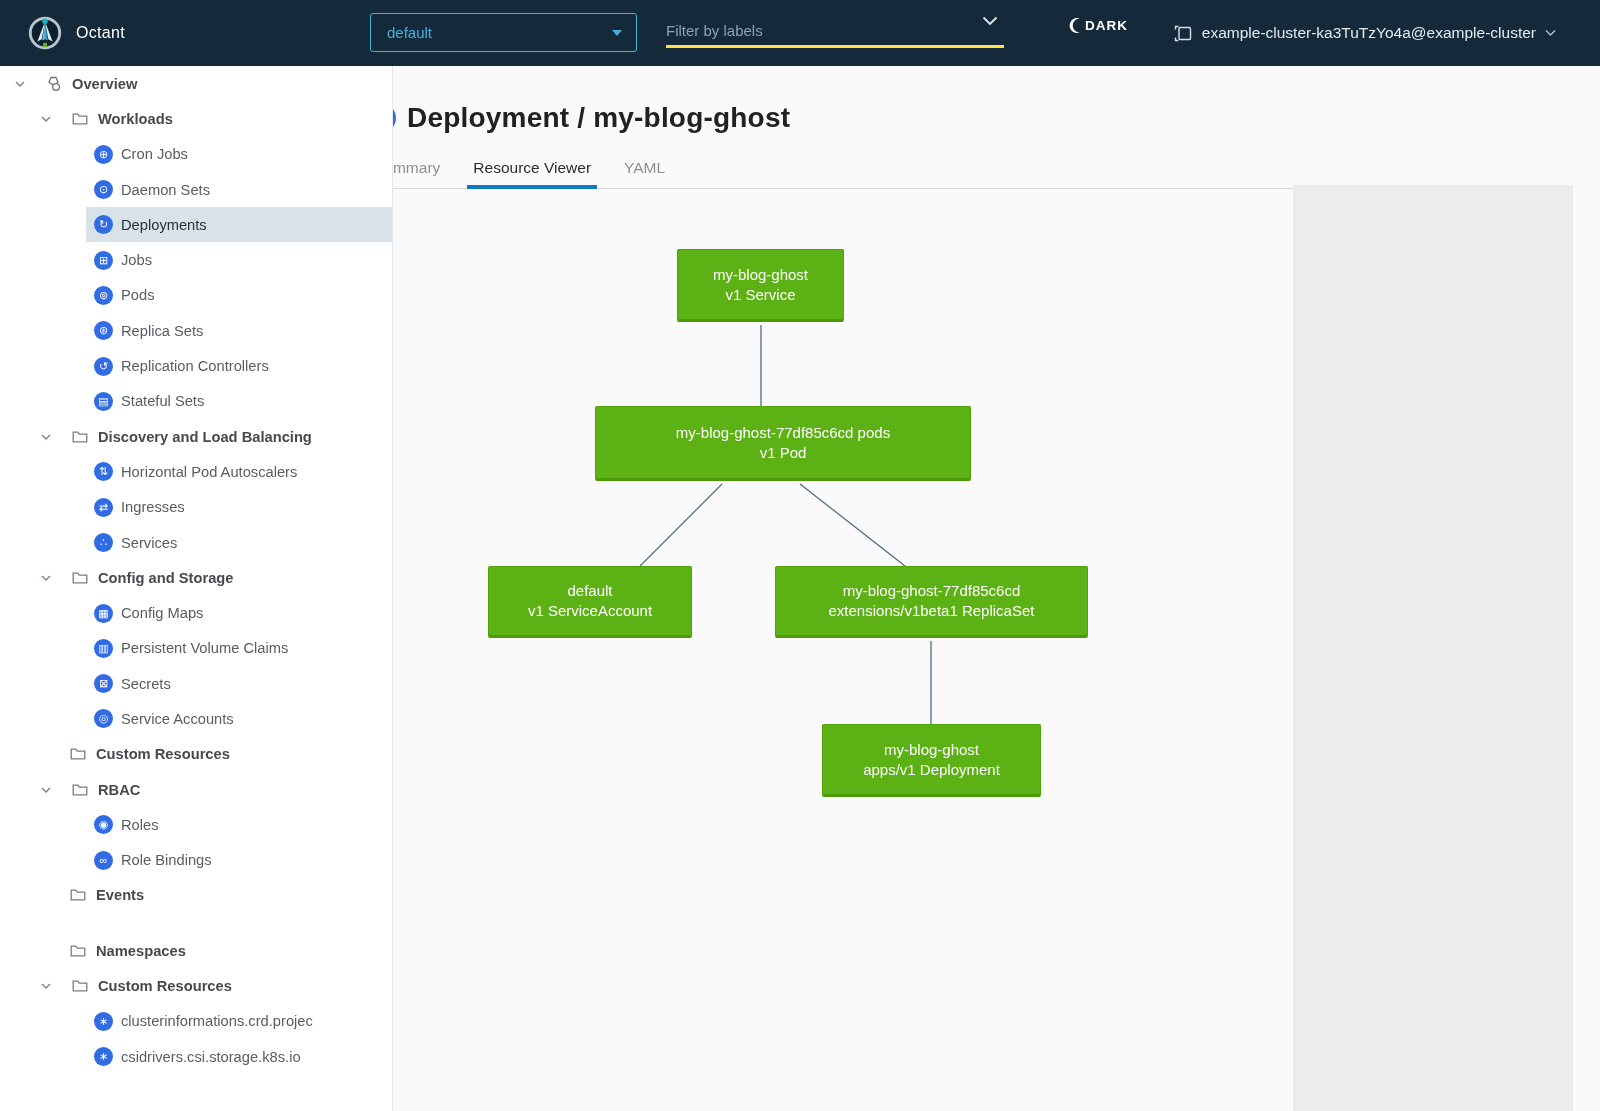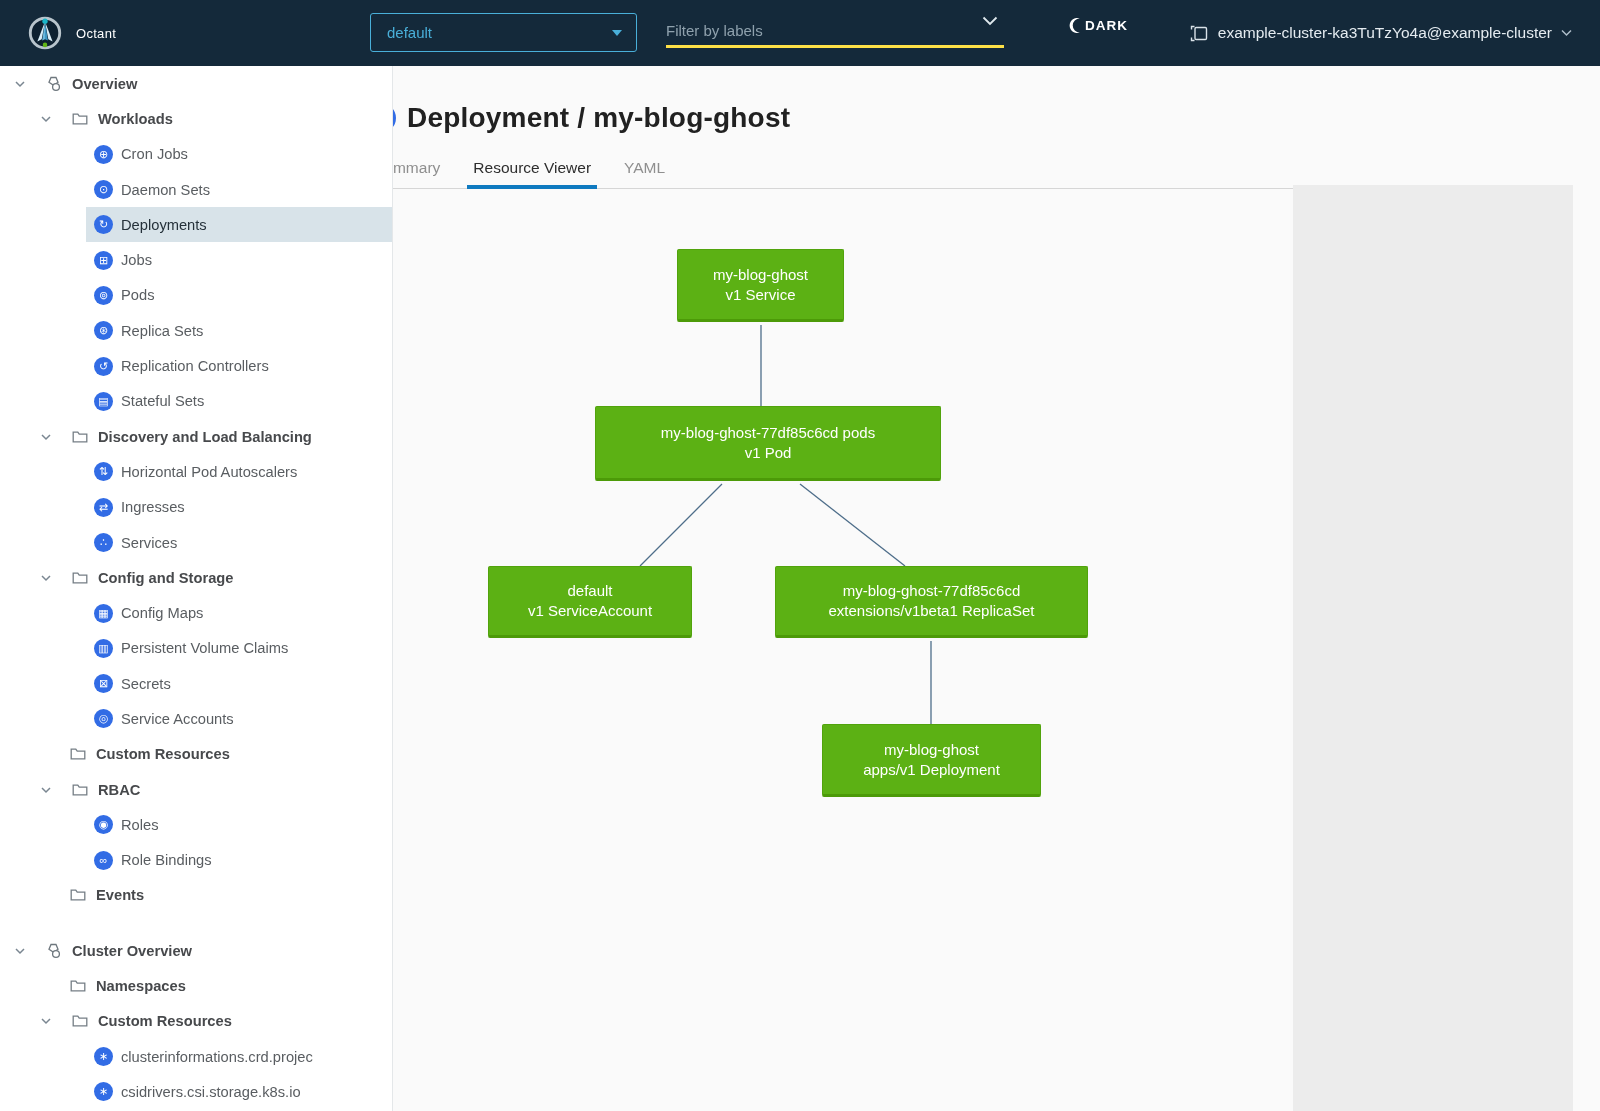--- a/index.html
+++ b/index.html
@@ -4,37 +4,37 @@
 <style>
   * { margin:0; padding:0; box-sizing:border-box; }
   html,body { width:1600px; height:1111px; overflow:hidden;
     font-family:"Liberation Sans", sans-serif; background:#fafafa; }
 
   
   .topbar { position:absolute; left:0; top:0; width:1600px; height:66px;
     background:#14293a; z-index:30; }
   .logo { position:absolute; left:26px; top:14px; width:38px; height:38px; }
   .app-title { position:absolute; left:76px; top:0; height:66px; display:flex;
-    align-items:center; color:#ffffff; font-size:13px; letter-spacing:.3px; }
+    align-items:center; color:#ffffff; font-size:16px; letter-spacing:.3px; }
   .ns-select { position:absolute; left:370px; top:13px; width:267px; height:39px;
     border:1px solid #49afd9; border-radius:3px; display:flex; align-items:center;
     padding:0 14px 0 16px; cursor:pointer; }
   .ns-select .ns-value { color:#49afd9; font-size:15px; flex:1; }
   .ns-caret { width:0; height:0; border-left:5px solid transparent;
     border-right:5px solid transparent; border-top:6px solid #49afd9; }
   .filter-wrap { position:absolute; left:666px; top:16px; width:338px; height:32px;
     border-bottom:3px solid #fde047; display:flex; }
   .filter-input { flex:1; background:transparent; border:none; outline:none;
     color:#d5e2ea; font-size:15px; }
   .filter-input::placeholder { color:#8fa1ad; opacity:1; }
   .filter-chevron { flex:none; margin-right:6px; }
   .dark-toggle { position:absolute; left:1068px; top:0; height:50px; display:flex;
     align-items:center; gap:0; cursor:pointer; }
   .dark-label { color:#ffffff; font-size:13.5px; font-weight:bold; letter-spacing:1px; }
-  .context-switcher { position:absolute; right:28px; top:0; height:66px; display:flex;
+  .context-switcher { position:absolute; right:44px; top:0; height:66px; display:flex;
     align-items:center; gap:9px; cursor:pointer; }
   .context-label { color:#e4ebf0; font-size:15.5px; }
 
   
   .sidebar { position:absolute; left:0; top:66px; width:393px; bottom:0;
     background:#ffffff; border-right:1px solid #e4e7e9; overflow:hidden; z-index:20; }
   .side-row { height:35.3px; display:flex; align-items:center; cursor:pointer;
     position:relative; }
   .side-row.lvl0 { padding-left:14px; }
   .side-row.lvl1 { padding-left:40px; }
@@ -67,21 +67,21 @@
     height:4px; background:#0f7ac0; }
 
   .canvas { position:absolute; left:0; right:0; top:117px; bottom:0; }
   .edges { position:absolute; left:0; top:0; width:100%; height:100%; }
   .gnode { position:absolute; background:#5cb114; border:1px solid #51a30c;
     border-bottom:3px solid #4c9a08; border-radius:2px; color:#ffffff;
     display:flex; flex-direction:column; align-items:center; justify-content:center;
     cursor:pointer; z-index:5; }
   .gnode span { font-size:15px; line-height:20px; white-space:nowrap; }
   .node-service      { left:338px; top:66px;  width:167px; height:73px; }
-  .node-pod          { left:256px; top:223px; width:346px; height:75px; }
+  .node-pod          { left:256px; top:223px; width:376px; height:75px; }
   .node-sa           { left:149px; top:383px; width:204px; height:72px; }
   .node-rs           { left:436px; top:383px; width:313px; height:72px; }
   .node-deploy       { left:483px; top:541px; width:219px; height:73px; }
   .side-panel { position:absolute; right:27px; top:2px; bottom:0; width:280px;
     background:#ececec; }
 </style>
 </head>
 <body>
 
 <header class="topbar">
@@ -272,34 +272,20 @@
     </div>
     <div class="side-row lvl1 bold nochev">
       <span class="gicon">
         <svg width="16" height="14" viewBox="0 0 16 14">
           <path d="M1.2 2.2 h4.6 l1.4 2 h7.6 v7.6 H1.2 Z" fill="none" stroke="#757e85" stroke-width="1.3"></path>
         </svg>
       </span>
       <span class="side-label">Events</span>
     </div>
     <div class="side-gap"></div>
-    <div class="side-row lvl0 bold">
-      <span class="chev">
-        <svg width="12" height="12" viewBox="0 0 12 12">
-          <path d="M2 4 L6 8 L10 4" fill="none" stroke="#7a8691" stroke-width="1.5"></path>
-        </svg>
-      </span>
-      <span class="gicon">
-        <svg width="18" height="16" viewBox="0 0 18 16">
-          <path d="M7 1.5 L12 1.5 L14 6.2 L9.5 9.2 L5 6.2 Z" fill="none" stroke="#6e777e" stroke-width="1.3"></path>
-          <circle cx="12" cy="11" r="3.4" fill="#fff" stroke="#6e777e" stroke-width="1.3"></circle>
-        </svg>
-      </span>
-      <span class="side-label">Cluster Overview</span>
-    </div>
     <div class="side-row lvl1 bold nochev">
       <span class="gicon">
         <svg width="16" height="14" viewBox="0 0 16 14">
           <path d="M1.2 2.2 h4.6 l1.4 2 h7.6 v7.6 H1.2 Z" fill="none" stroke="#757e85" stroke-width="1.3"></path>
         </svg>
       </span>
       <span class="side-label">Namespaces</span>
     </div>
     <div class="side-row lvl1 bold">
       <span class="chev">

